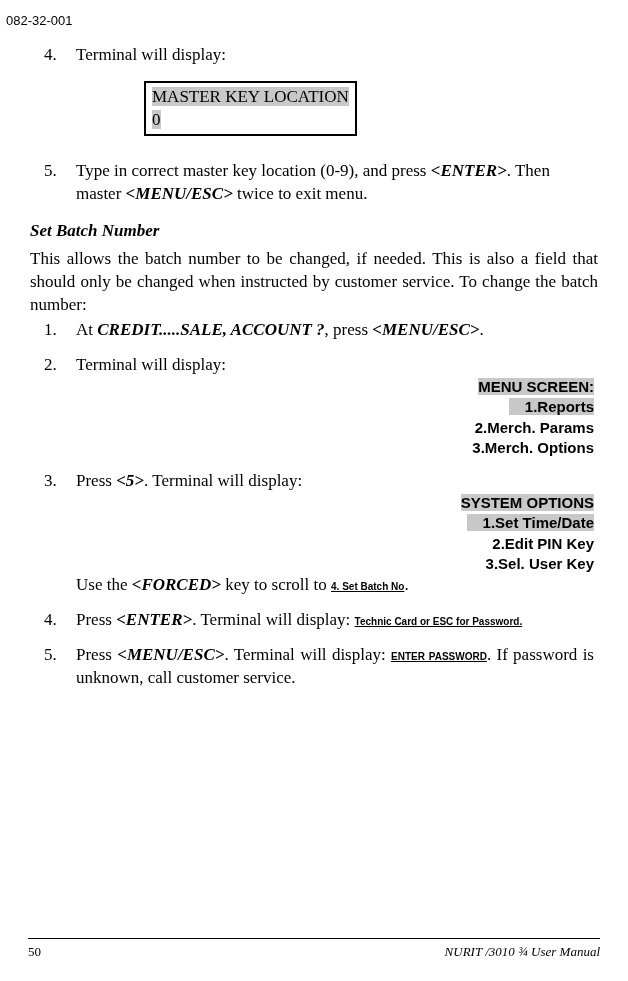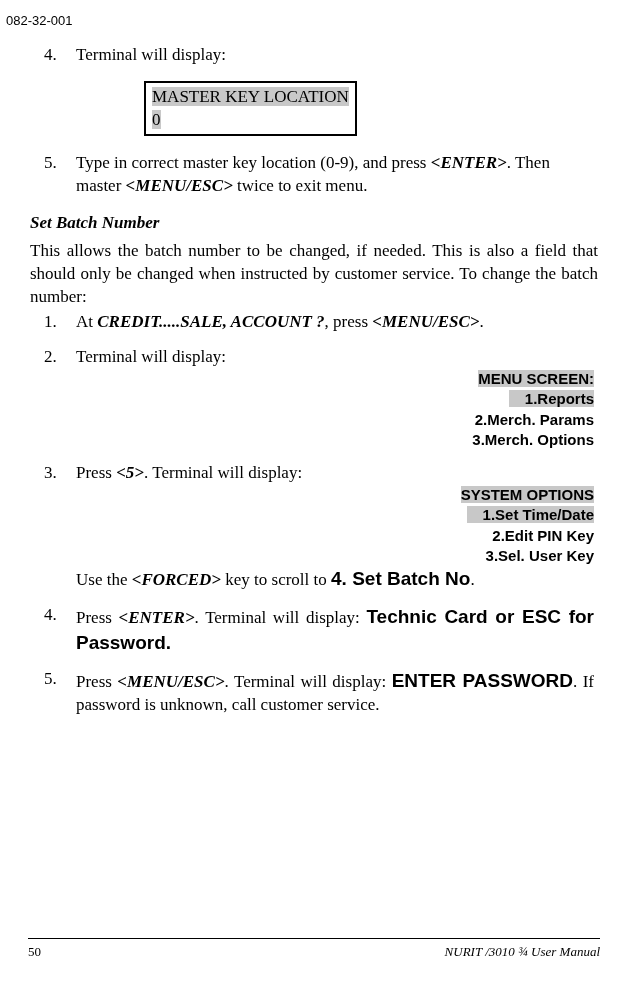--- a/index.html
+++ b/index.html
@@ -37,21 +37,21 @@
       flex-shrink: 0;
     }
     .item-body {
       flex: 1;
     }
     .terminal-box {
       border: 2px solid #000;
       display: inline-block;
       padding: 3px 6px 3px 6px;
       margin-left: 100px;
-      margin-bottom: 16px;
+      margin-bottom: 24px;
       margin-top: 3px;
     }
     .terminal-line {
       display: block;
       line-height: 1.3;
     }
     .hl {
       background: #c8c8c8;
     }
     .section-heading {
@@ -60,21 +60,22 @@
       margin-top: 14px;
       margin-bottom: 6px;
     }
     .paragraph {
       text-align: justify;
       margin-bottom: 2px;
     }
     .sans-bold {
       font-family: Arial, sans-serif;
       font-weight: bold;
-      font-size: 19px;
+      font-size: 10px;
+      text-decoration: underline;
     }
     .menu-list {
       margin-top: 0;
       text-align: right;
     }
     .menu-item {
       font-family: Arial, sans-serif;
       font-weight: bold;
       font-size: 15px;
       line-height: 1.35;

